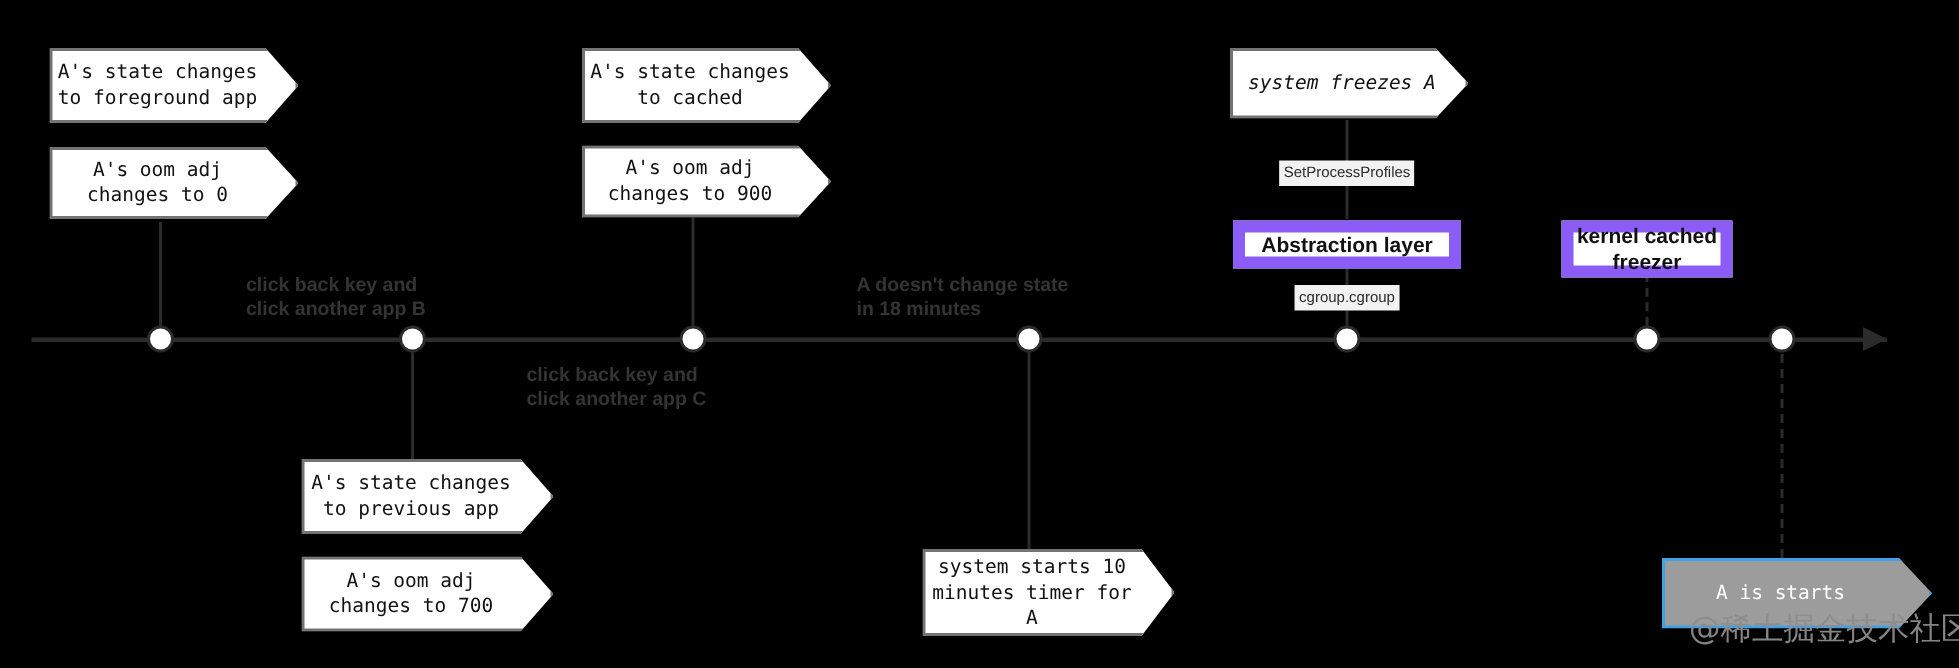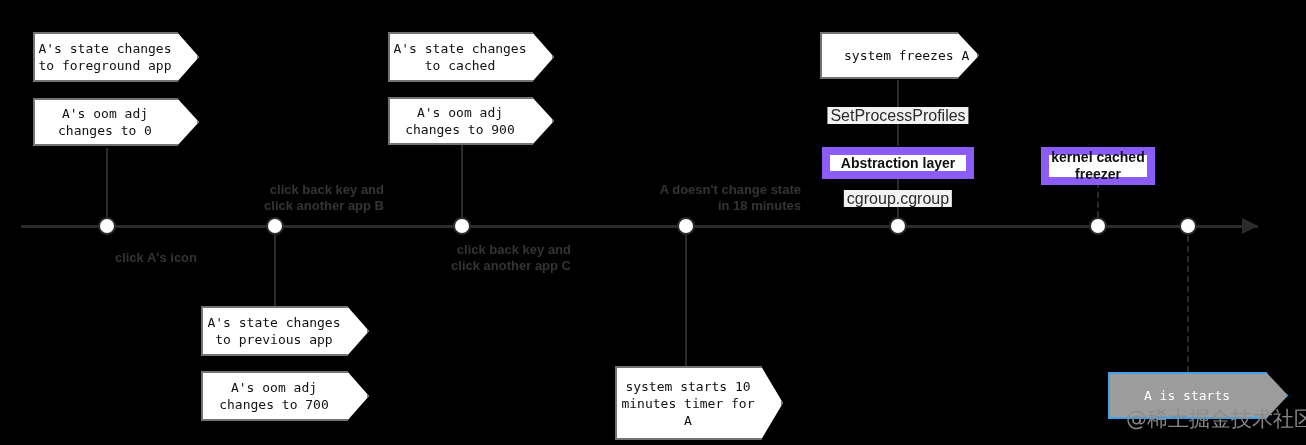--- a/index.html
+++ b/index.html
@@ -91,36 +91,36 @@
     text-align: center;
     white-space: pre-line;
   }
 
   
   .edge-label {
     position: absolute;
     background: #f2f2f2;
     color: #2b2b2b;
     font-family: "Liberation Sans", sans-serif;
-    font-size: 16px;
+    font-size: 10px;
     line-height: 15px;
     padding: 1px 3px;
     white-space: nowrap;
     transform: translateX(-50%);
   }
 
   
   .axis-caption {
     position: absolute;
     color: #343434;
     font-family: "Liberation Sans", sans-serif;
     font-size: 13px;
     font-weight: bold;
     line-height: 16px;
-    text-align: right;
+    text-align: left;
     white-space: pre-line;
     transform: translateX(-50%);
   }
 
   
   .watermark {
     position: absolute;
     color: #8d8d8d;
     font-family: "DejaVu Sans", sans-serif;
     font-size: 21px;
@@ -155,54 +155,53 @@
   <div class="chevron" style="left:33px; top:32px; width:166px; height:50px;">A's state changes
 to foreground app</div>
   <div class="chevron" style="left:33px; top:98px; width:166px; height:48px;">A's oom adj
 changes to 0</div>
 
   <div class="chevron" style="left:388px; top:32px; width:166px; height:50px;">A's state changes
 to cached</div>
   <div class="chevron" style="left:388px; top:97px; width:166px; height:48px;">A's oom adj
 changes to 900</div>
 
-  <div class="chevron" style="left:820px; top:32px; width:159px; height:47px; justify-content:flex-start; padding-left:22px;">system freezes A</div>
+  <div class="chevron" style="left:820px; top:32px; width:159px; height:47px; justify-content:flex-start; padding-left:10px;font-style:italic;">system freezes A</div>
 
   <div class="edge-label" style="left:898px; top:107px;">SetProcessProfiles</div>
 
   <div class="rect-box" style="left:822px; top:147px; width:152px; height:32px;">Abstraction layer</div>
 
   <div class="edge-label" style="left:898px; top:190px;">cgroup.cgroup</div>
 
   <div class="rect-box" style="left:1041px; top:147px; width:114px; height:38px;">kernel cached
 freezer</div>
 
   <div class="axis-caption" style="left:274px; top:182px; width:220px;">click back key and
 click another app B</div>
   <div class="axis-caption" style="left:686px; top:182px; width:230px;">A doesn't change state
 in 18 minutes</div>
 
-  <div class="axis-caption" style="left:107px; top:250px; width:180px;">click A's icon</div>
   <div class="axis-caption" style="left:461px; top:242px; width:220px;">click back key and
 click another app C</div>
 
   <div class="node-dot" style="left:98px;  top:217px;"></div>
   <div class="node-dot" style="left:266px; top:217px;"></div>
   <div class="node-dot" style="left:453px; top:217px;"></div>
   <div class="node-dot" style="left:677px; top:217px;"></div>
   <div class="node-dot" style="left:889px; top:217px;"></div>
   <div class="node-dot" style="left:1089px;top:217px;"></div>
   <div class="node-dot" style="left:1179px;top:217px;"></div>
 
   <div class="chevron" style="left:201px; top:306px; width:168px; height:50px;">A's state changes
 to previous app</div>
   <div class="chevron" style="left:201px; top:371px; width:168px; height:50px;">A's oom adj
 changes to 700</div>
 
-  <div class="chevron" style="left:615px; top:366px; width:168px; height:74px;">system starts 10
+  <div class="chevron" style="left:615px; top:366px; width:168px; height:58px;">system starts 10
 minutes timer for
 A</div>
 
   <div class="chevron frozen" style="left:1108px; top:372px; width:180px; height:47px;">A is starts</div>
 
   <div class="watermark" style="left:1126px; top:405px;">@稀土掘金技术社区</div>
 
 </div>
 
 </body></html>

